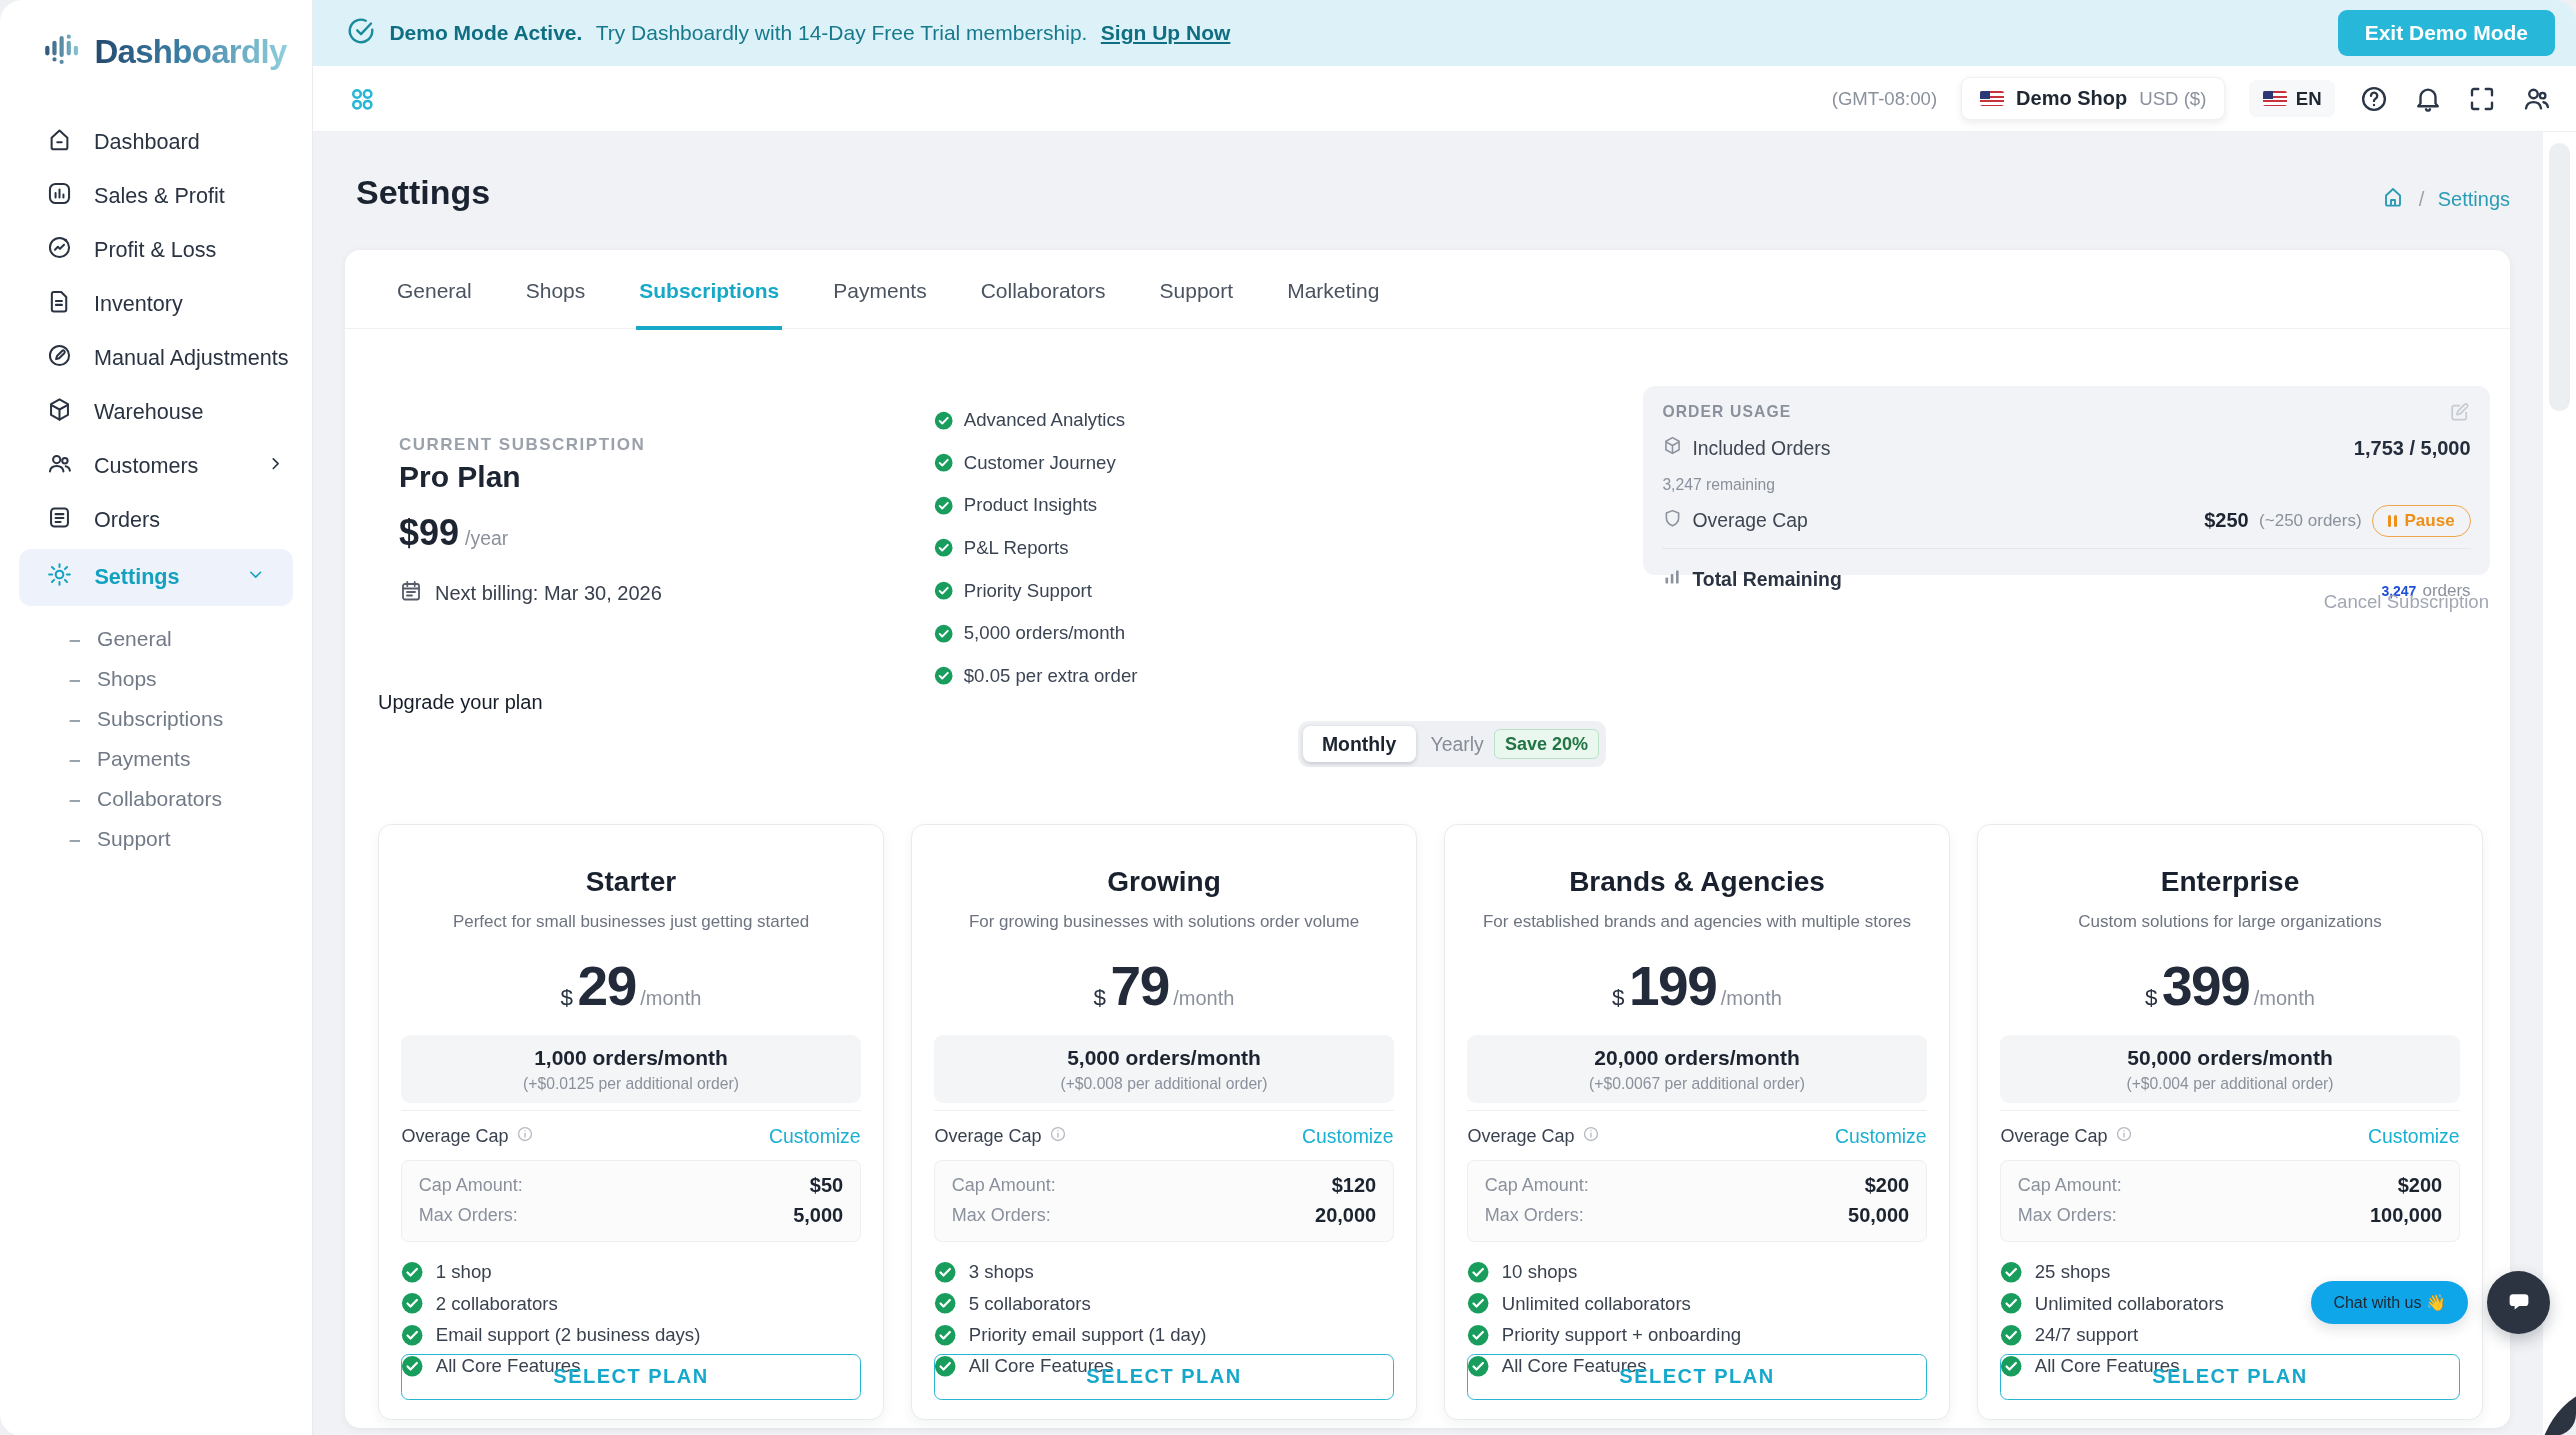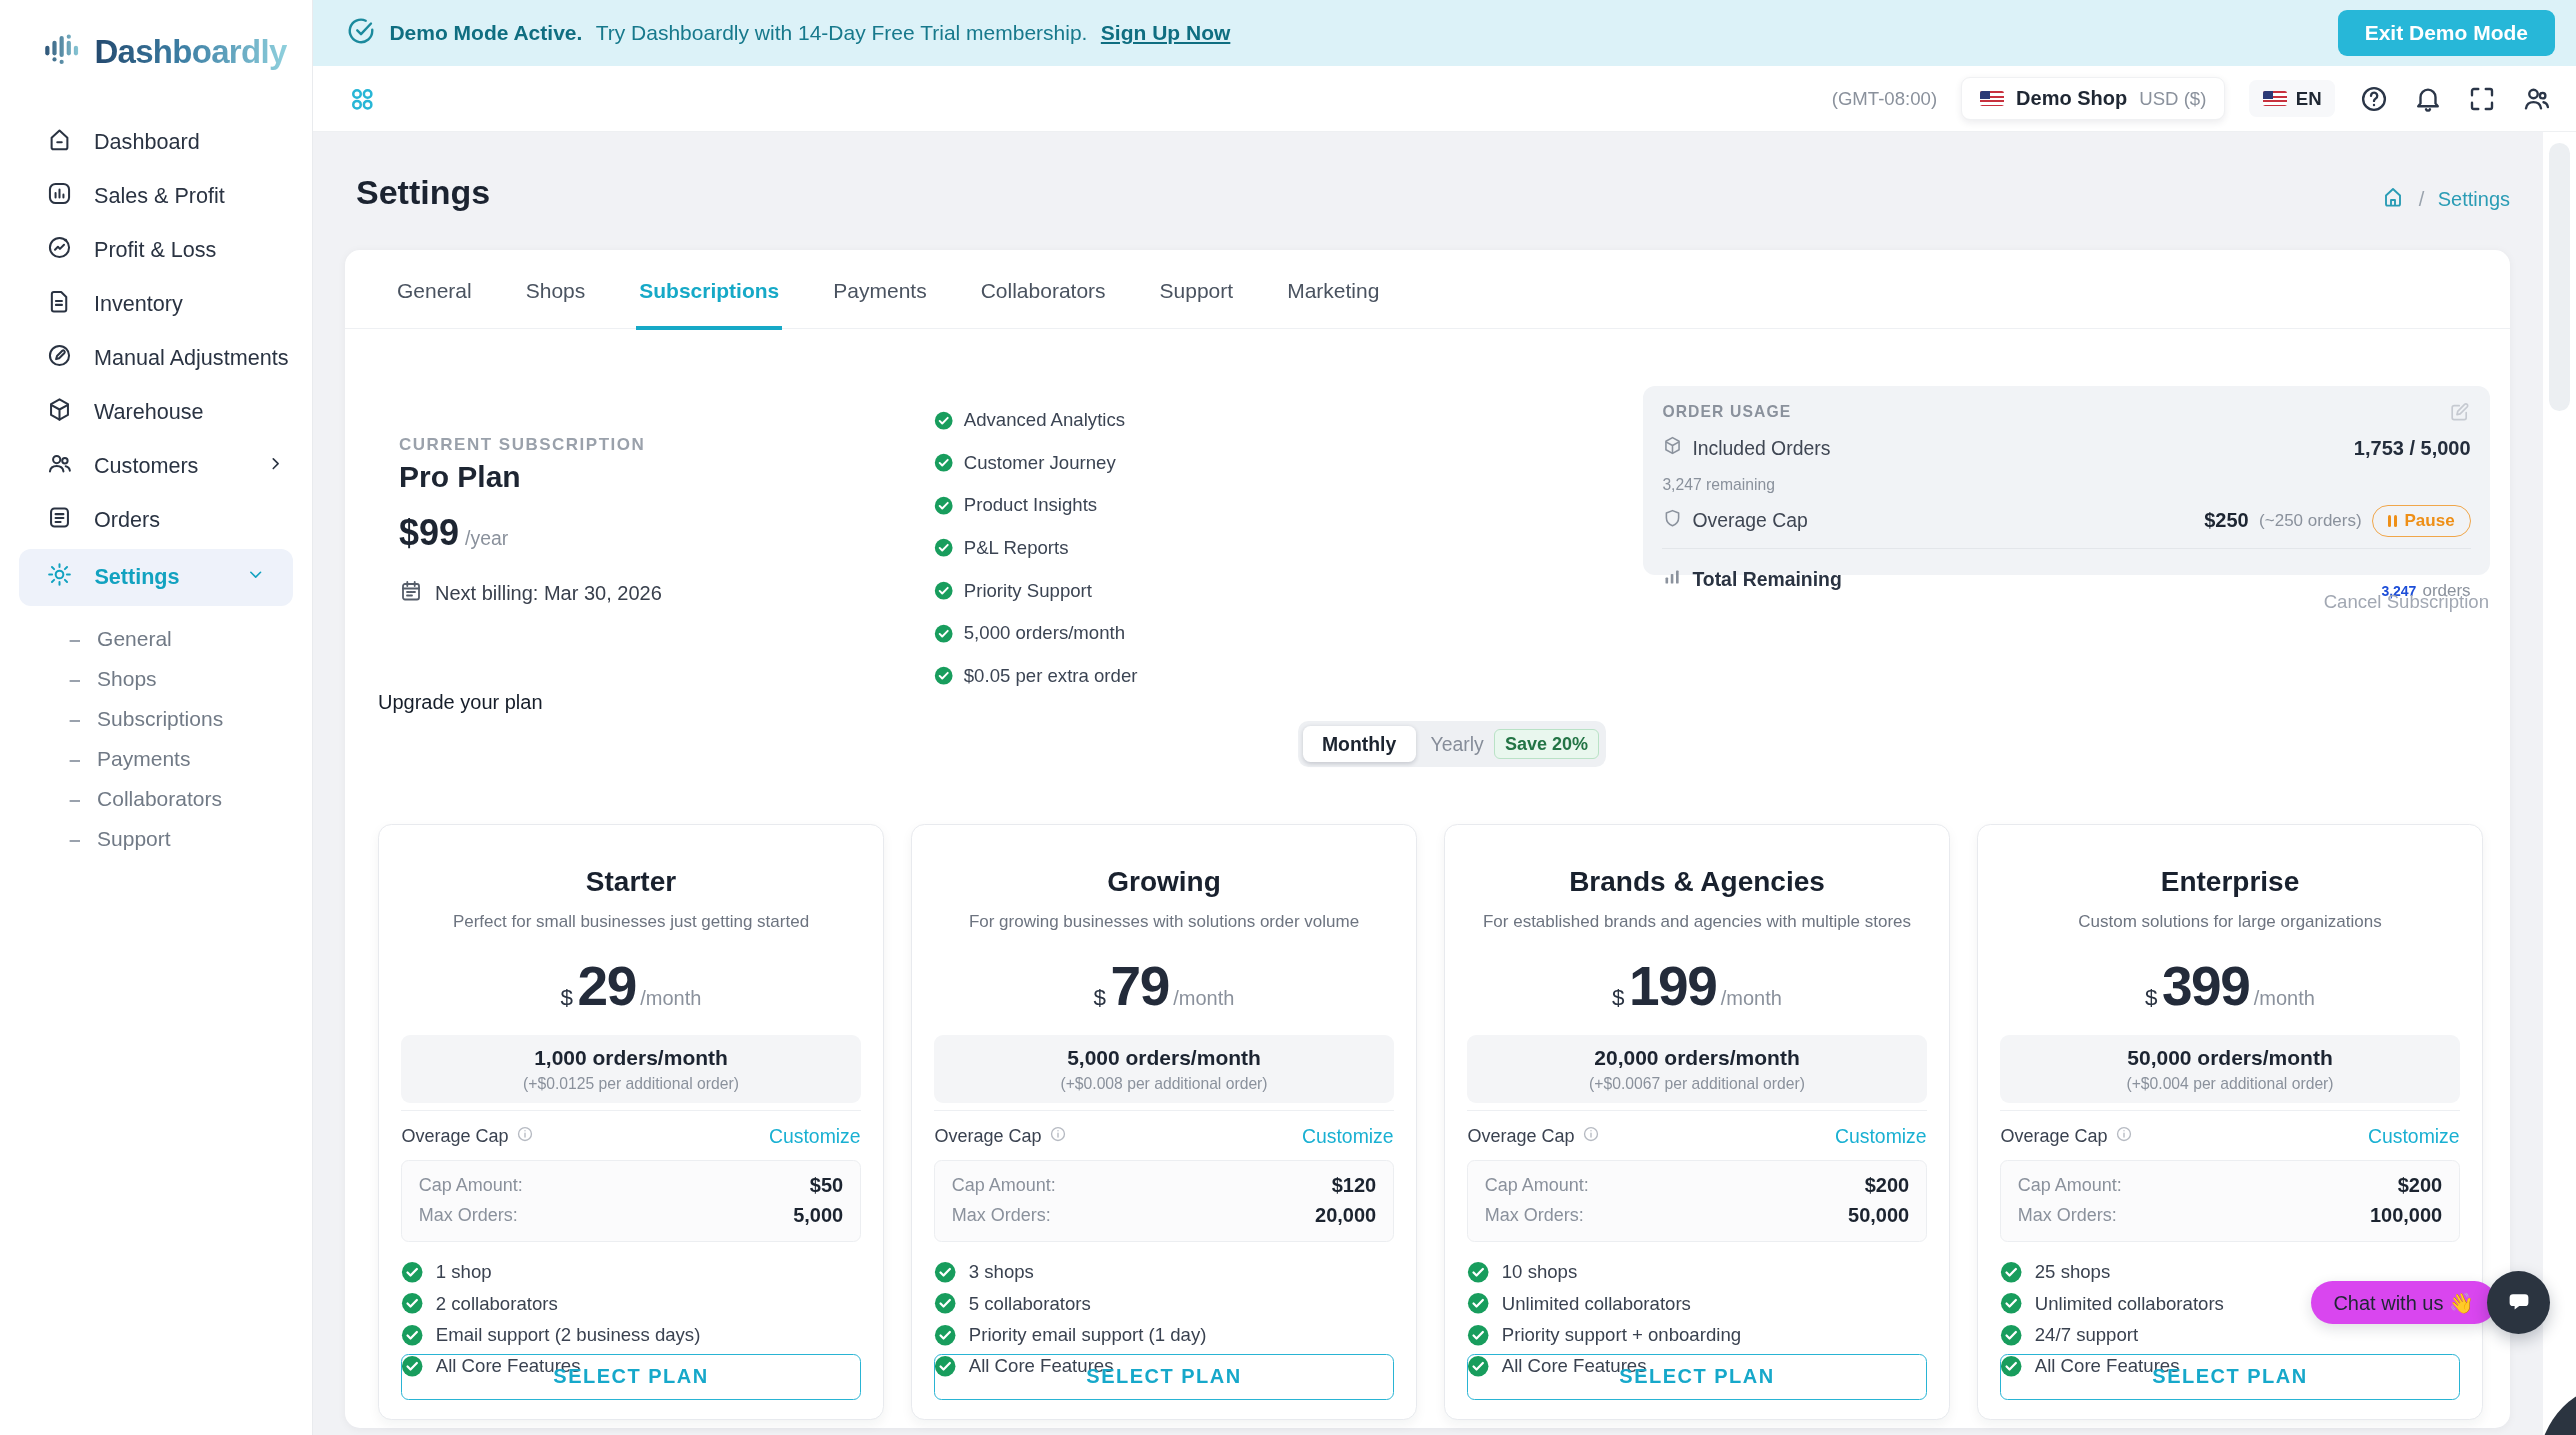--- a/index.html
+++ b/index.html
@@ -1,18 +1,18 @@
 <!DOCTYPE html>
 <html style="font-size:12px"><head>
 <meta charset="utf-8">
 <style>
   * { margin:0; padding:0; box-sizing:border-box; }
   html,body { width:2576px; height:1436px; }
   body { font-family:"Liberation Sans", sans-serif; background:#eef0f3; overflow:hidden; }
-  .app { position:relative; width:2576px; height:1436px; overflow:hidden; background:#eef0f3; }
+  .app { position:relative; width:2576px; height:1436px; overflow:hidden; background:#eef0f3;border-radius:22px; }
 
   
   .sidebar { position:absolute; left:0; top:0; width:313px; height:100%; background:#ffffff; border-right:1.5px solid #e9ebee; z-index:6; }
   .logo { display:flex; align-items:center; gap:13.4px; padding:31px 0 0 42px; }
   .logo-text { font-size:33px; font-weight:bold; letter-spacing:-0.7px;
     background:linear-gradient(90deg,#24496e 0%, #3b7da3 45%, #8fd0dd 100%);
     -webkit-background-clip:text; background-clip:text; color:transparent; }
   .nav { padding-top:42px; }
   .nav-item { display:flex; align-items:center; gap:21px; height:54px; padding-left:46px; color:#2a3342; font-size:21.6px; cursor:pointer; }
   .nav-item svg { flex:0 0 auto; color:#2a3342; }
@@ -120,21 +120,21 @@
   .customize { font-size:19.4px; color:#19b0d2; cursor:pointer; }
   .cap-box { margin-top:12px; border:1.5px solid #eceef1; background:#fbfbfc; border-radius:7.5px; padding:9.7px 16.4px; }
   .cap-row { display:flex; justify-content:space-between; align-items:center; padding:3.7px 0; }
   .cap-label { font-size:18px; color:#8a919c; }
   .cap-val { font-size:20px; font-weight:bold; color:#1c2430; }
   .plan-feats { margin-top:19.4px; }
   .plan-feat { display:flex; align-items:center; gap:12px; height:22.4px; margin-bottom:9px; font-size:18.6px; color:#3a4250; }
   .select-btn { position:absolute; left:22.4px; right:22.4px; bottom:19.4px; height:46px; background:transparent; border:1.5px solid #29b4d4; border-radius:7.5px; color:#16a8ca; font-size:20px; font-weight:bold; letter-spacing:1.5px; font-family:"Liberation Sans", sans-serif; cursor:pointer; }
 
   
-  .chat-label { position:absolute; left:2311px; top:1281px; height:43px; padding:0 22.4px; background:#d946ef; border-radius:22.4px; box-shadow:0 4.5px 13.4px rgba(20,30,50,.14); display:flex; align-items:center; font-size:20px; color:#1f2733; z-index:9; }
+  .chat-label { position:absolute; left:2311px; top:1281px; height:43px; padding:0 22.4px; background:#0ea5e9; border-radius:22.4px; box-shadow:0 4.5px 13.4px rgba(20,30,50,.14); display:flex; align-items:center; font-size:16px; color:#1f2733; z-index:9; }
   .chat-btn { position:absolute; left:2487px; top:1271px; width:63px; height:63px; border-radius:50%; background:#2b3440; display:flex; align-items:center; justify-content:center; box-shadow:0 6px 15px rgba(20,30,50,.25); cursor:pointer; z-index:9; }
   .corner-blob { position:absolute; left:2539px; top:1383px; width:164px; height:164px; border-radius:50%; background:#2b3440; z-index:8; }
 
   .green-check { flex:0 0 auto; }
 </style>
 </head>
 <body>
 
 <div class="app">
 

